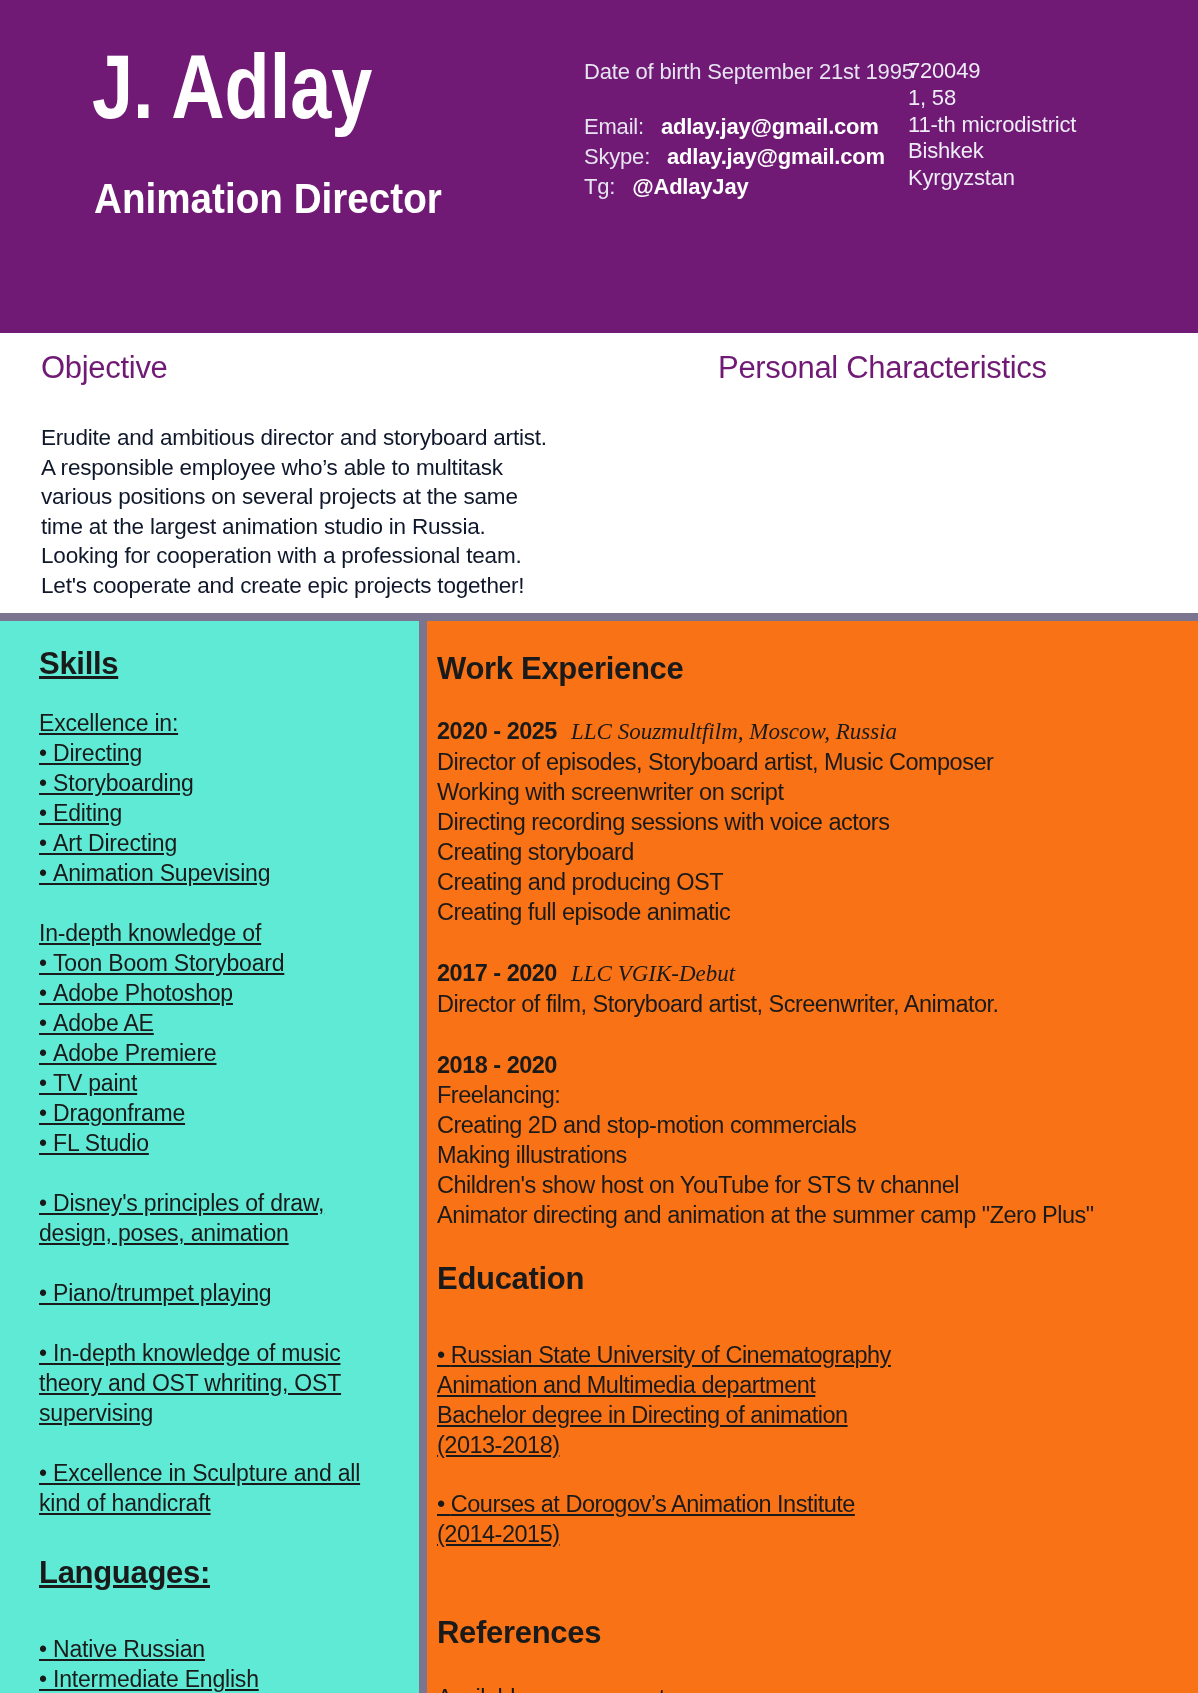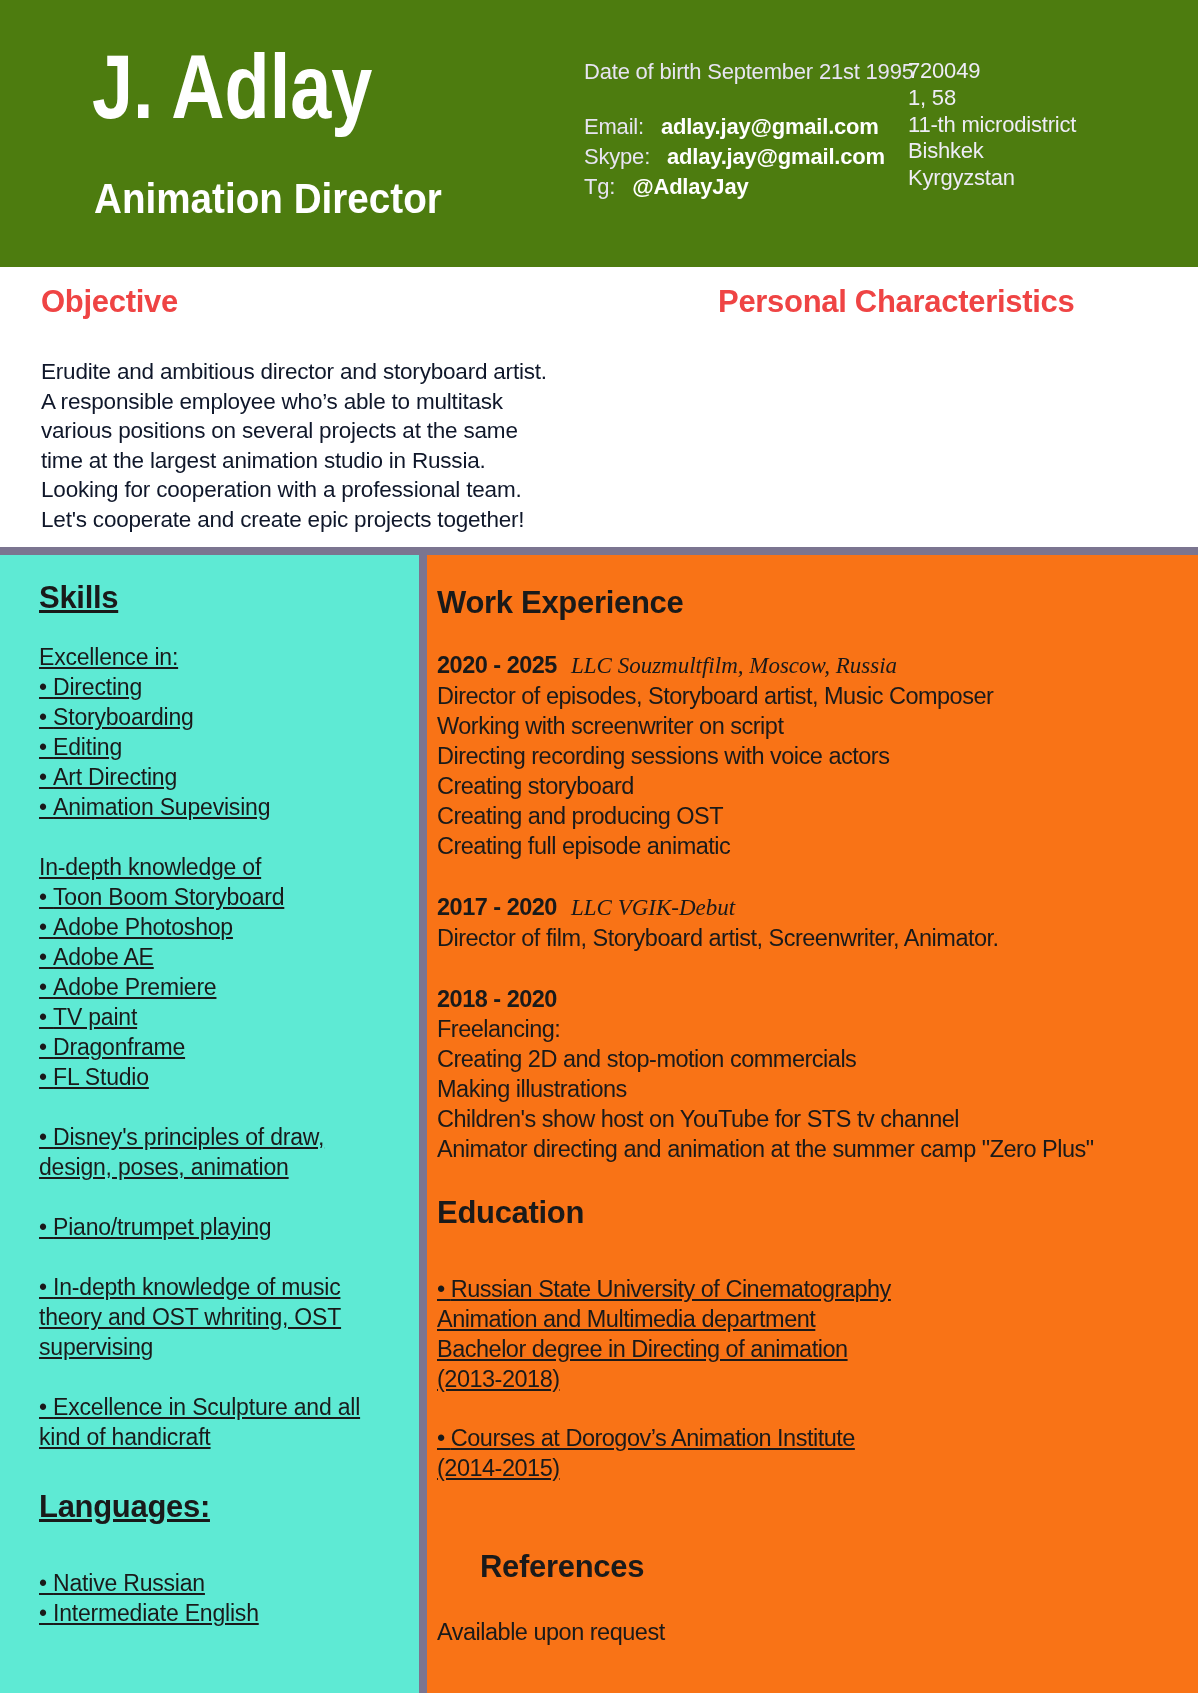--- a/index.html
+++ b/index.html
@@ -1,38 +1,38 @@
 <!DOCTYPE html>
 <html><head>
 <meta charset="utf-8">
 <style>
   html,body { margin:0; padding:0; background:#ffffff; }
   .page {
     position:relative; width:1198px; height:1693px; overflow:hidden;
     font-family:"Liberation Sans", sans-serif; color:#1a1a1a; background:#ffffff;
   }
   
-  .header { position:relative; width:100%; height:267px; background:#4d7c0f; color:#ffffff; }
+  .header { position:relative; width:100%; height:333px; background:#701a75; color:#ffffff; }
   .name {
     position:absolute; left:92px; top:42px; font-size:90px; font-weight:700;
     line-height:1; transform:scaleX(0.82); transform-origin:0 0; white-space:nowrap;
   }
   .role {
     position:absolute; left:94px; top:176px; font-size:42px; font-weight:700;
     line-height:1.1; transform:scaleX(0.92); transform-origin:0 0; white-space:nowrap;
   }
   .contact { position:absolute; left:584px; top:58px; font-size:22px; color:#e7e4f2; letter-spacing:-0.2px; }
   .dob { margin-bottom:26px; line-height:28px; white-space:nowrap; }
   .crow { line-height:30px; white-space:nowrap; }
   .clabel { margin-right:17px; }
   .cvalue { font-weight:700; color:#ffffff; }
   .addr { position:absolute; left:908px; top:58px; font-size:22px; line-height:26.8px; color:#eeecf6; letter-spacing:-0.2px; }
   
   .intro { position:relative; width:100%; height:280px; background:#ffffff; }
-  .col-head { font-size:31px; font-weight:700; line-height:36px; color:#ef4444; letter-spacing:-0.3px; }
+  .col-head { font-size:31px; font-weight:400; line-height:36px; color:#701a75; letter-spacing:-0.3px; }
   .objective { position:absolute; left:41px; top:17px; width:560px; }
   .personal  { position:absolute; left:718px; top:17px; width:430px; }
   .body-lines { margin-top:37px; font-size:22.5px; line-height:29.6px; letter-spacing:-0.2px; color:#0f172a; }
   .bline { white-space:nowrap; }
   
   .hdivider { width:100%; height:8px; background:#7b7590; }
   
   .main { display:flex; width:100%; height:1138px; }
   .sidebar {
     width:419px; box-sizing:border-box; background:#5eead4;
@@ -51,21 +51,21 @@
   .lang-head { font-size:31px; font-weight:700; line-height:36px; letter-spacing:-0.3px; margin:37px 0 43px 0; }
   .col-head2 { font-size:31px; font-weight:700; line-height:36px; letter-spacing:-0.3px; margin:0; }
   .first-block { margin-top:29px; }
   .job { margin-bottom:31px; }
   .jobhead { line-height:30px; }
   .dates { font-weight:700; }
   .company { font-family:Liberation Serif, serif; font-style:italic; font-size:23px; letter-spacing:0; margin-left:14px; }
   .jline, .eline { line-height:30px; }
   .edu-head { margin-top:31px; margin-bottom:43px; }
   .entry { margin-bottom:29px;text-decoration:underline; }
-  .ref-head { margin-top:66px; margin-bottom:32px;margin-left:43px; }
+  .ref-head { margin-top:66px; margin-bottom:32px; }
 </style>
 </head>
 <body>
 
 <div class="page">
 
   <div class="header">
     <div class="name">J. Adlay</div>
     <div class="role">Animation Director</div>
 

